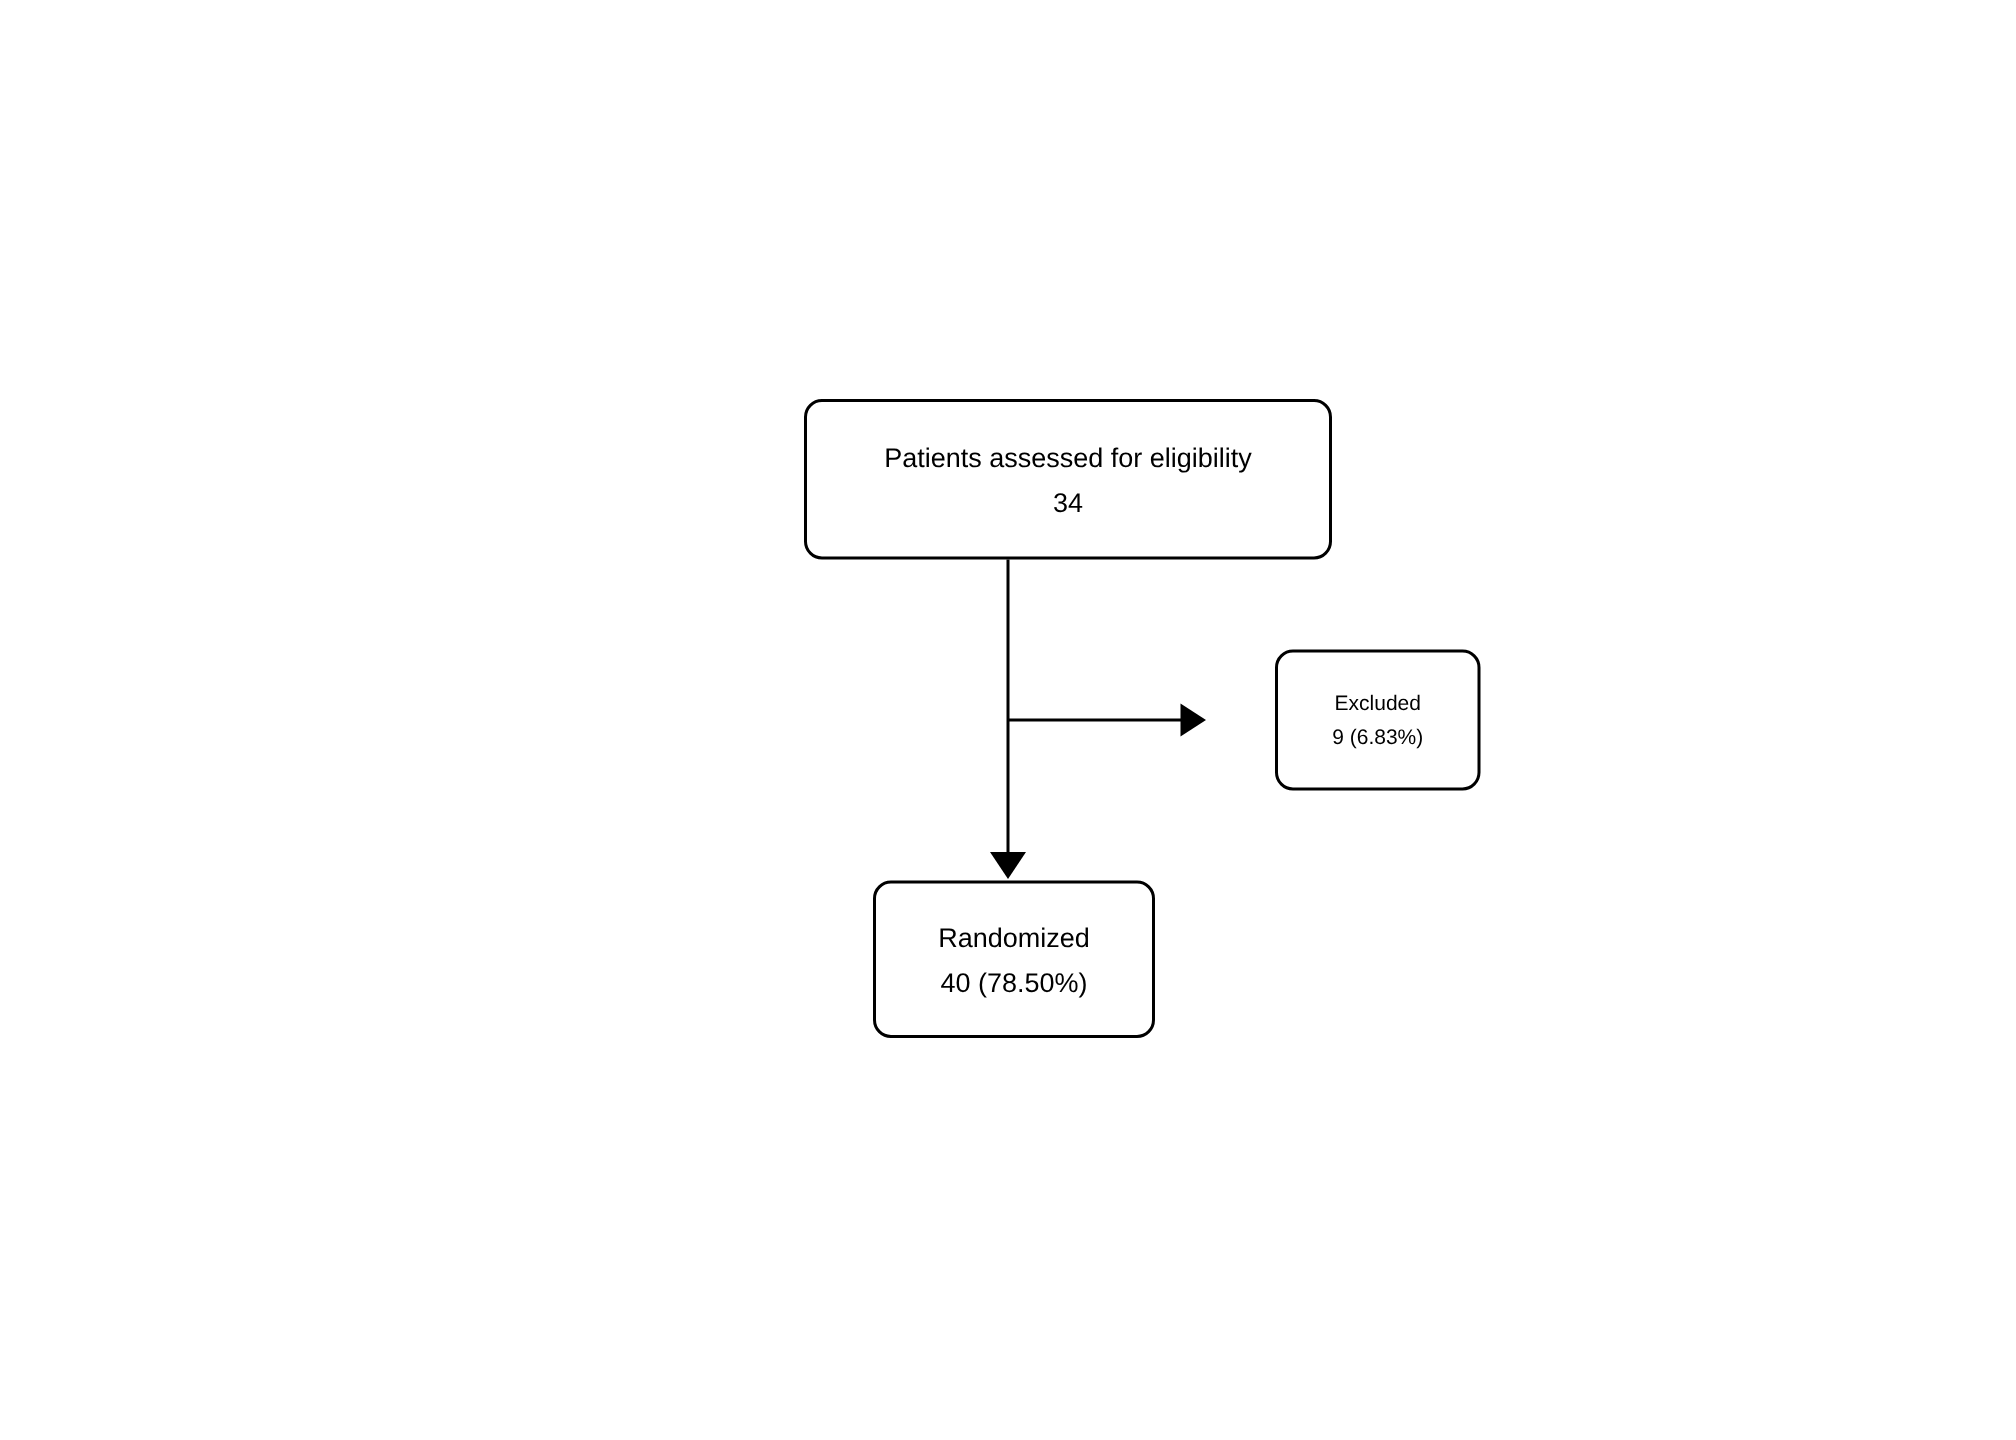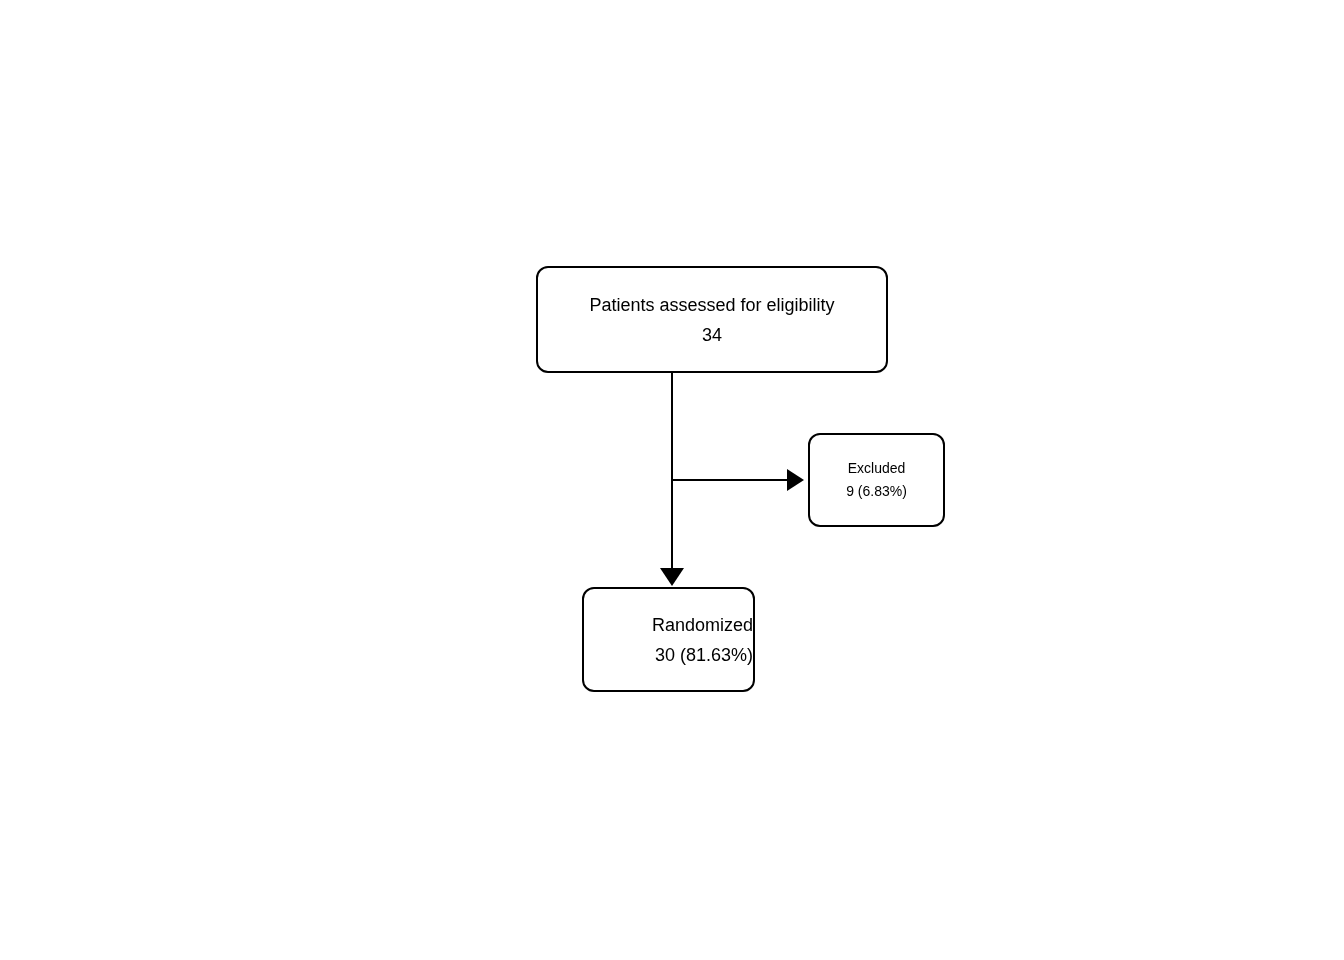--- a/index.html
+++ b/index.html
@@ -40,35 +40,34 @@
   .node-assessed {
     left: 496px;
     top: 266px;
     width: 352px;
     height: 107px;
     font-size: 18px;
     line-height: 30px;
     margin-left: 40px;
   }
   .node-excluded {
-    left: 808px;
+    left: 850px;
     top: 433px;
     width: 137px;
     height: 94px;
     font-size: 14px;
     line-height: 23px;
   }
   .node-randomized {
     left: 582px;
     top: 587px;
-    width: 173px;
+    width: 188px;
     height: 105px;
     font-size: 18px;
     line-height: 30px;
-    align-items: flex-end;
   }
   .node-line {
     white-space: nowrap;
   }
 </style>
 </head>
 <body>
 
 <div class="canvas">
 
@@ -86,16 +85,16 @@
     <div class="node-line">34</div>
   </div>
 
   <div class="node node-excluded">
     <div class="node-line">Excluded</div>
     <div class="node-line">9 (6.83%)</div>
   </div>
 
   <div class="node node-randomized">
     <div class="node-line">Randomized</div>
-    <div class="node-line">30 (81.63%)</div>
+    <div class="node-line">40 (78.50%)</div>
   </div>
 
 </div>
 
 </body></html>

